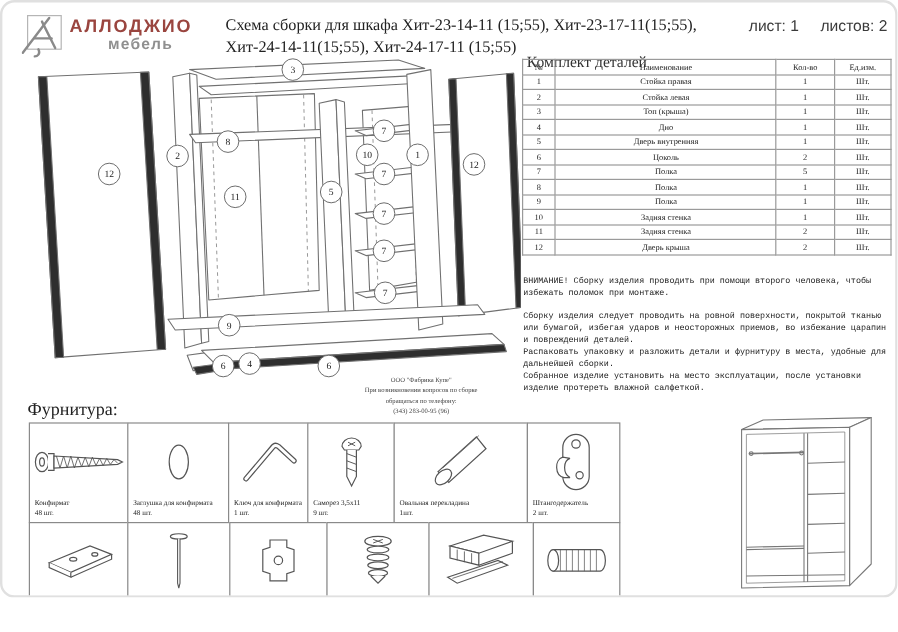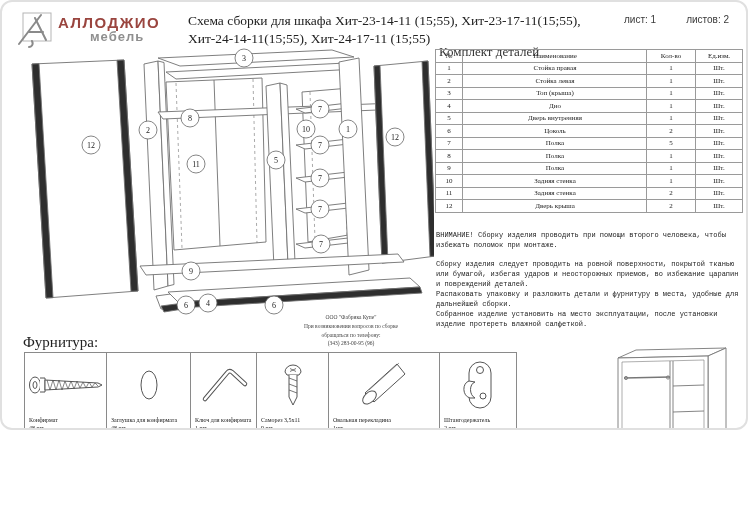--- a/index.html
+++ b/index.html
@@ -1,30 +1,30 @@
 <!DOCTYPE html>
 <html><head>
 <meta charset="utf-8">
 <style>
   html,body { margin:0; padding:0; background:#fff; }
   .page {
-    position:relative; width:748px; height:430px; background:#fff;
+    position:relative; width:748px; height:498px; background:#fff;
     border:2px solid #e0e0e0; border-radius:12px; box-sizing:border-box;
     font-family:"Liberation Serif", serif; color:#1d1d1d; overflow:hidden;
   }
   .abs { position:absolute; }
 
   
   .brand { left:56px; top:12px; font-family:"Liberation Sans",sans-serif;
            font-weight:bold; font-size:15px; letter-spacing:1.5px; color:#9a453f; }
   .brand-sub { left:88px; top:27px; font-family:"Liberation Sans",sans-serif;
            font-weight:bold; font-size:13px; letter-spacing:1px; color:#8f8f8f; }
   .title { left:186px; top:10px; font-size:13.5px; line-height:1.35; color:#222; }
-  .sheetinfo { left:622px; top:12px; display:flex; gap:30px;
-           font-family:"Liberation Sans",sans-serif; font-size:10px; color:#3a3a3a; }
+  .sheetinfo { left:622px; top:12px; display:flex; gap:18px;
+           font-family:"Liberation Sans",sans-serif; font-size:13px; color:#3a3a3a; }
 
   
   .parts-caption { left:437px; top:42px; font-size:13px; color:#333; }
   table.parts { position:absolute; left:433px; top:47px; border-collapse:collapse;
            font-size:7px; color:#222; }
   table.parts th, table.parts td { border:1px solid #9a9a9a; padding:0 3px; height:11.5px;
            font-weight:normal; text-align:center; }
   table.parts .c0 { width:20px; }
   table.parts .c1 { width:176px; text-align:center; padding-left:4px; }
   table.parts .c2 { width:42px; }

